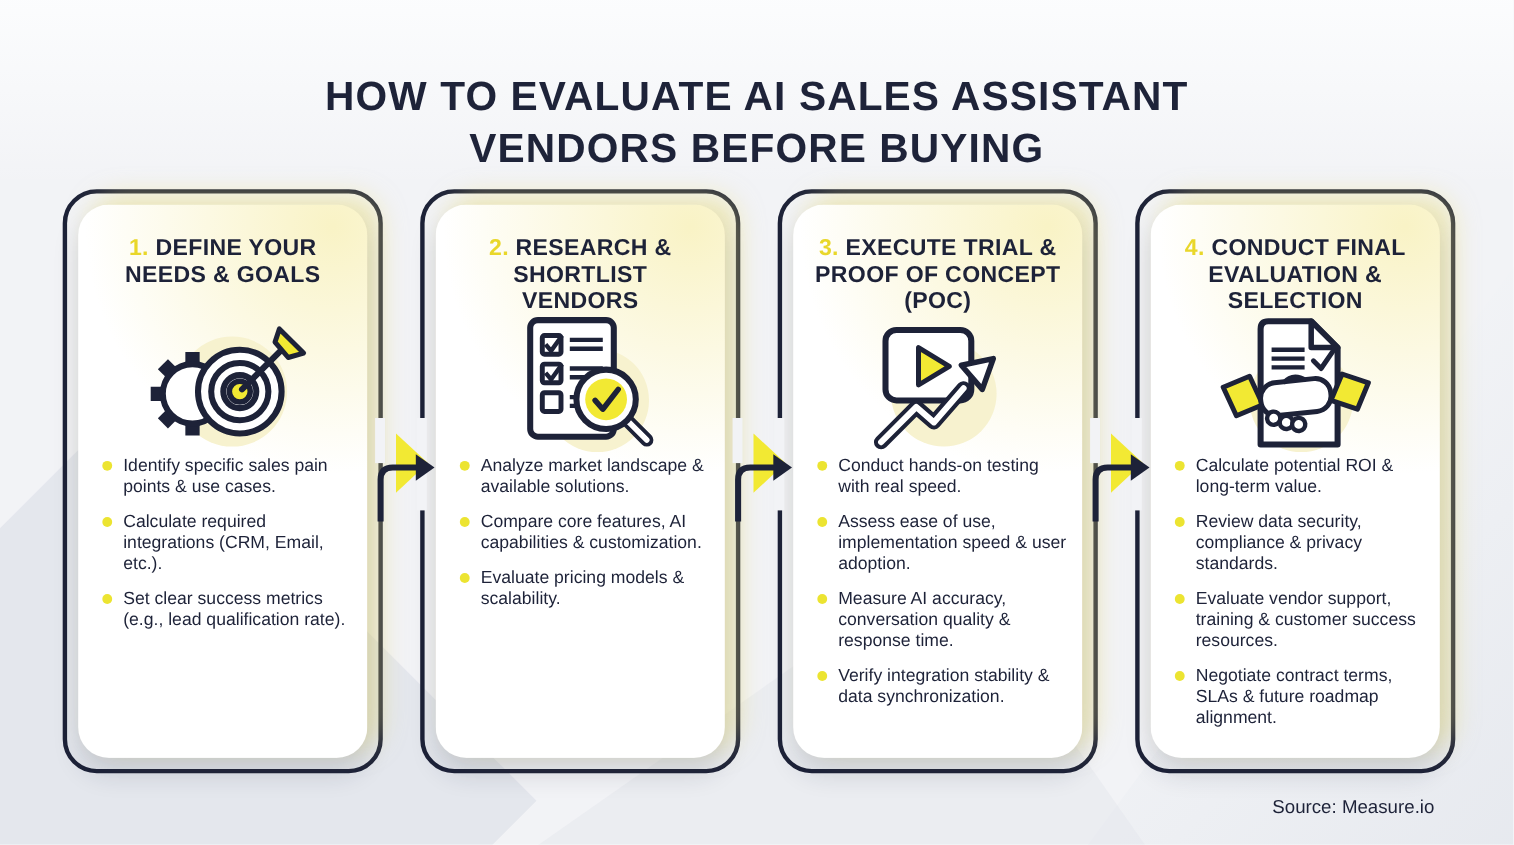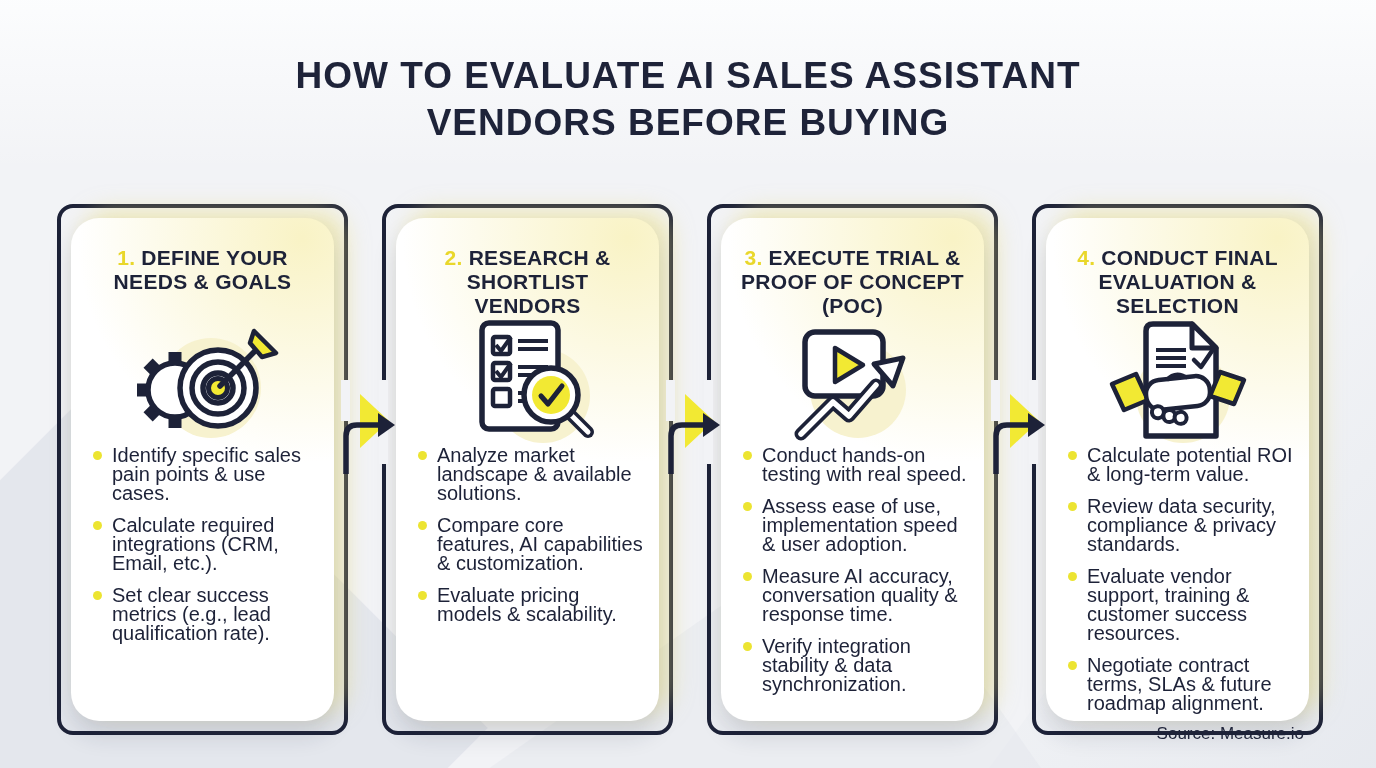--- a/index.html
+++ b/index.html
@@ -13,28 +13,28 @@
     background:linear-gradient(135deg, rgba(255,255,255,0.9), rgba(214,219,228,0.55));
     clip-path:polygon(100% 0, 100% 100%, 0 100%); }
   .bg-shape.s2{ left:-140px; bottom:-220px; width:520px; height:520px;
     transform:rotate(45deg); background:rgba(217,221,230,0.55); }
   .bg-shape.s3{ left:260px; bottom:-250px; width:760px; height:320px;
     transform:rotate(-35deg); background:rgba(224,228,235,0.4); }
   .bg-shape.s4{ left:0; top:0; width:100%; height:170px;
     background:linear-gradient(180deg, rgba(252,253,254,0.95), rgba(252,253,254,0)); }
 
   .title{
-    position:absolute; top:48px; left:0; right:0; margin:4px auto; max-width:840px;
+    position:absolute; top:48px; left:0; right:0; margin:16px auto; max-width:840px;
     text-align:center; font-size:37px; font-weight:bold; line-height:47px;
     letter-spacing:1px; color:#1e2339;
   }
 
   .card{
-    position:absolute; top:204px; width:291px; height:531px;
-    border:4px solid #1d2238; border-radius:16px;
+    position:absolute; top:172px; width:291px; height:531px;
+    border:4px solid #1d2238; border-radius:31px;
   }
   .card.c1{ left:57px; } .card.c2{ left:382px; } .card.c3{ left:707px; } .card.c4{ left:1032px; }
   .card-inner{
     position:absolute; inset:10px; border-radius:28px; background:#ffffff;
     background-image:radial-gradient(circle at 88% 4%, rgba(244,233,150,0.55), rgba(244,233,150,0) 42%);
     box-shadow:0 14px 24px rgba(30,35,64,0.14), 12px -8px 22px rgba(238,226,130,0.5);
     padding:28px 16px 0;
   }
   .card-title{
     text-align:center; font-size:21px; font-weight:bold; line-height:24px;
@@ -43,21 +43,21 @@
   .card-title .num{ color:#e9d72a; margin-right:6px; }
   .icon-wrap{
     position:absolute; top:100px; left:0; right:0; height:130px;
     display:flex; align-items:center; justify-content:center;
   }
   .bullets{
     position:absolute; top:228px; left:22px; right:12px; list-style:none;
   }
   .bullets li{ display:flex; gap:10px; margin-bottom:13px; }
   .dot{ flex:none; width:9px; height:9px; border-radius:50%; background:#ece431; margin-top:5px; }
-  .bullets span.txt{ font-size:20px; line-height:19px; color:#1d2238; }
+  .bullets span.txt{ font-size:16px; line-height:19px; color:#1d2238; }
 
   .connector{ position:absolute; top:378px; width:64px; height:96px; }
   .connector.a1{ left:332px; } .connector.a2{ left:657px; } .connector.a3{ left:982px; }
 
   .source{
     position:absolute; right:72px; bottom:24px; font-size:17px; color:#1d2238;
   }
 </style>
 </head>
 <body>

